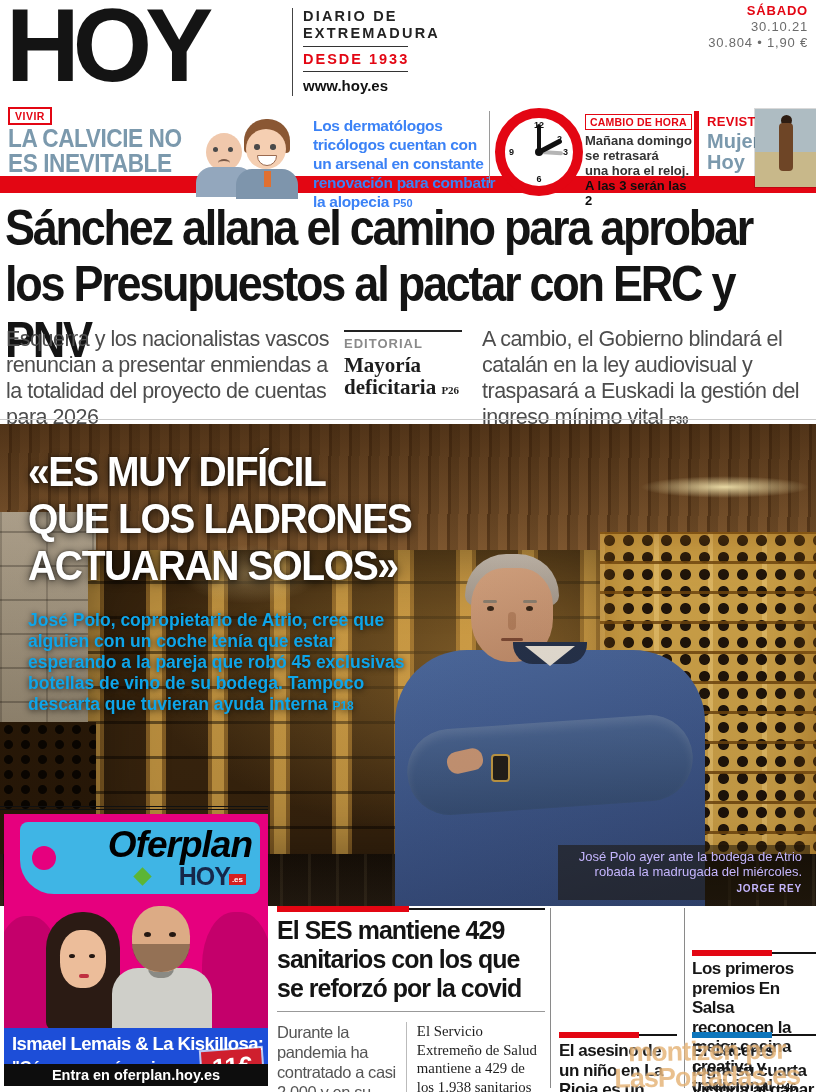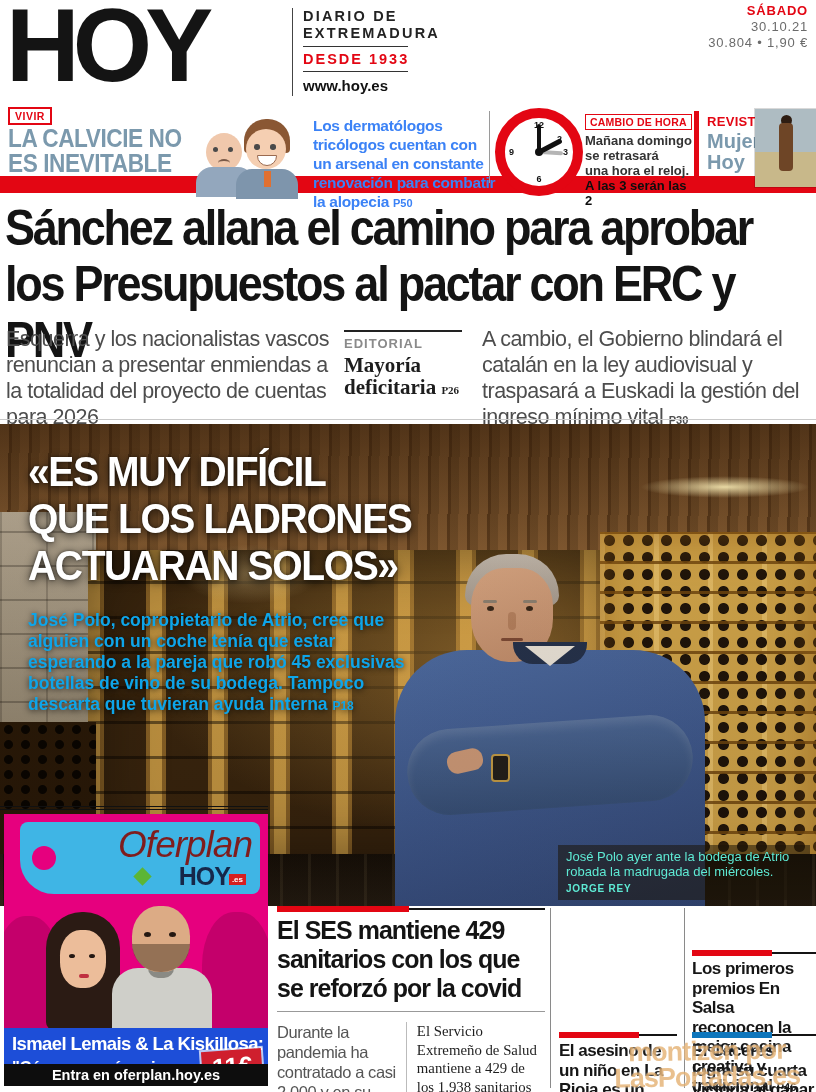--- a/index.html
+++ b/index.html
@@ -131,30 +131,30 @@
   .man-hand{left:52px;top:196px;width:36px;height:22px;background:#d3a080;border-radius:10px;transform:rotate(-12deg)}
   .man-watch{left:96px;top:200px;width:15px;height:24px;background:#1c1c1c;border:2px solid #c9a24a;border-radius:4px}
   .ph-tone{left:0;top:0;width:816px;height:482px;background:linear-gradient(rgba(120,70,10,.10),rgba(50,25,5,.16))}
   
   .quote{left:28px;top:24px;font-size:42px;line-height:47px;font-weight:900;color:#fff;
          letter-spacing:-1.5px;transform:scaleX(.93);transform-origin:left;
          text-shadow:0 2px 10px rgba(0,0,0,.75),0 0 3px rgba(0,0,0,.5)}
   .quote span{display:block}
   .deck{left:28px;top:186px;width:392px;font-size:17.5px;line-height:21px;font-weight:800;color:#0ea5e9;
         text-shadow:0 1px 6px rgba(0,0,0,.8)}
-  .caption{right:6px;bottom:6px;width:252px;text-align:left;background:rgba(28,20,8,.55);
-           color:#5eead4;font-size:13px;line-height:15.5px;padding:4px 8px;box-sizing:border-box}
+  .caption{right:6px;bottom:6px;width:252px;text-align:right;background:rgba(28,20,8,.55);
+           color:#c4b5fd;font-size:13px;line-height:15.5px;padding:4px 8px;box-sizing:border-box}
   .credit{font-size:10px;font-weight:800;letter-spacing:.8px}
 
   
   .ad-toprule{left:0;top:806px;width:268px;height:4px;border-top:1.5px solid #111;border-bottom:1.5px solid #111;box-sizing:border-box;z-index:6}
   .ad{left:4px;top:814px;width:264px;height:272px;background:#e6007e;overflow:hidden;z-index:6}
   .ad-tag{position:absolute;left:16px;top:8px;width:240px;height:72px;background:#3fb5e5;border-radius:8px 8px 8px 34px}
   .ad-hole{position:absolute;left:12px;top:24px;width:24px;height:24px;border-radius:50%;background:#e6007e}
-  .ad-brand{position:absolute;right:8px;top:2px;font-size:37px;font-weight:400;font-style:italic;color:#7f1d1d;letter-spacing:-1px}
+  .ad-brand{position:absolute;right:8px;top:2px;font-size:37px;font-weight:700;font-style:italic;color:#000000;letter-spacing:-1px}
   .ad-leaf{position:absolute;left:116px;top:48px;width:13px;height:13px;background:#5cb535;transform:rotate(45deg)}
   .ad-hoy{position:absolute;right:30px;top:40px;font-size:25px;font-weight:900;color:#16284a;letter-spacing:-1px}
   .ad-es{position:absolute;right:14px;top:52px;background:#d62020;color:#fff;font-size:8px;font-weight:700;padding:1px 3px}
   .ad-people{position:absolute;left:0;top:82px;width:264px;height:132px}
   .ad-sil{position:absolute;border-radius:46% 46% 0 0;background:#c4006b}
   .ad-w-hair{position:absolute;left:42px;top:16px;width:74px;height:118px;background:#2b1b14;border-radius:36px 36px 8px 8px}
   .ad-w-face{position:absolute;left:56px;top:34px;width:46px;height:58px;background:#ecbd9a;border-radius:44%}
   .ad-w-eye{width:6px;height:4px;background:#241812;border-radius:50%;top:24px}
   .ad-w-lips{position:absolute;left:19px;top:44px;width:10px;height:4px;background:#c03040;border-radius:3px}
   .ad-m-head{position:absolute;left:128px;top:10px;width:58px;height:66px;background:#dcab85;border-radius:46%}

